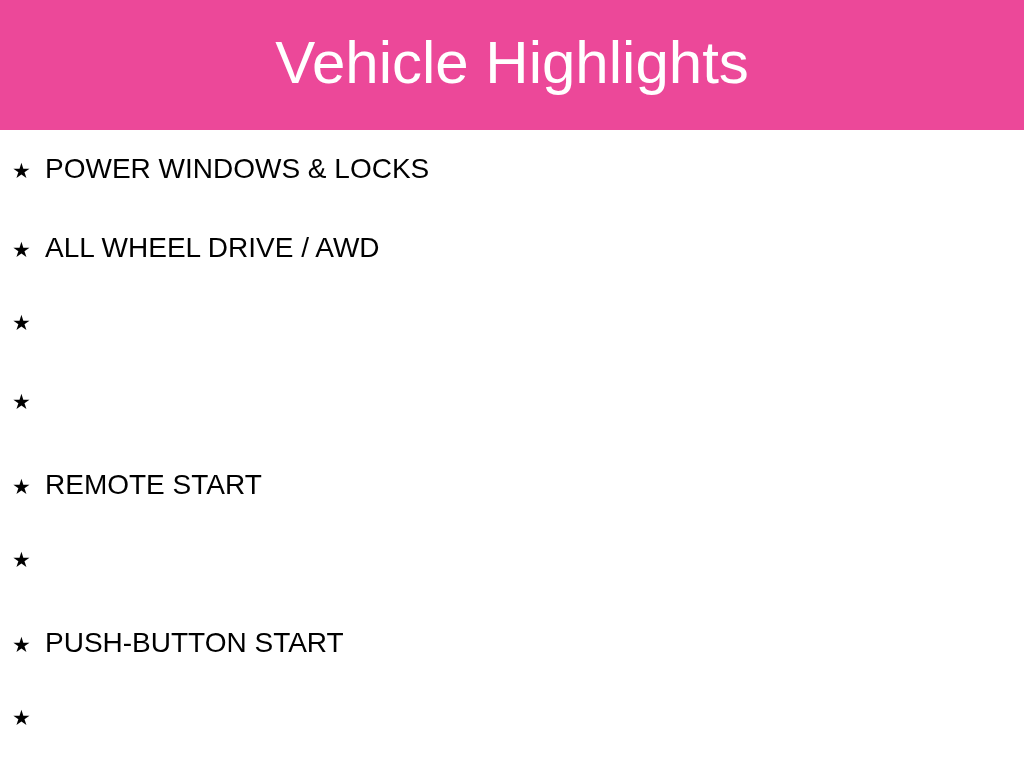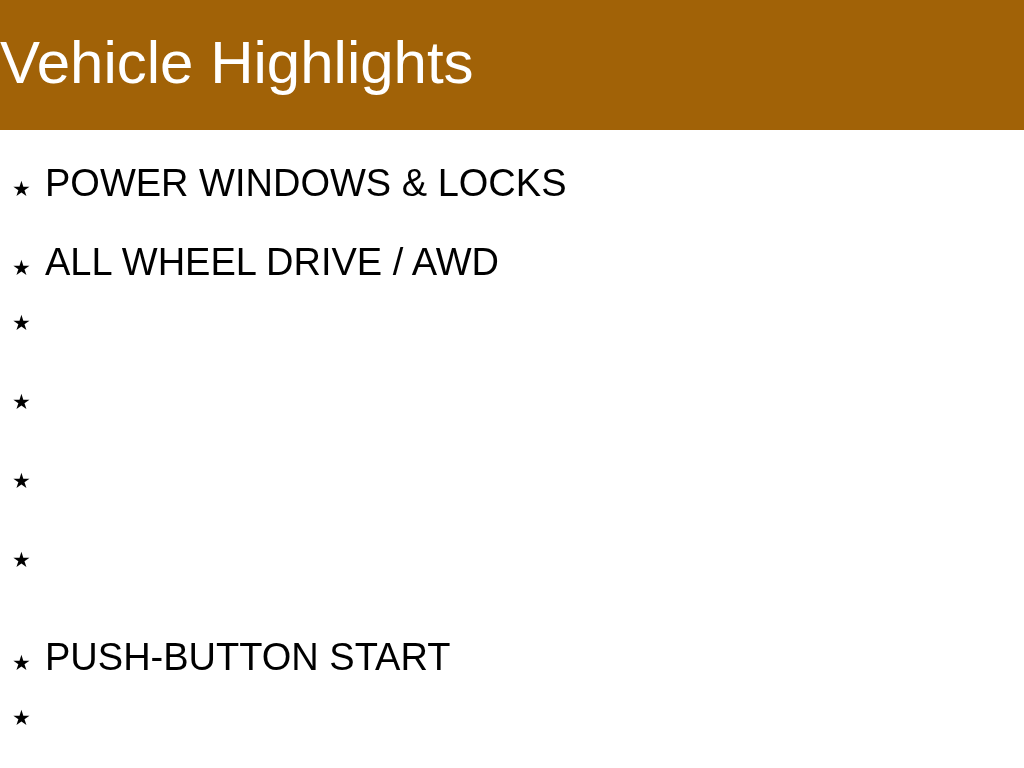--- a/index.html
+++ b/index.html
@@ -21,25 +21,25 @@
     height: 768px;
     background: #ffffff;
     display: flex;
     flex-direction: column;
   }
 
   
   #header-band {
     width: 100%;
     height: 130px;
-    background: #a16207;
+    background: #ec4899;
     box-sizing: border-box;
     display: flex;
     align-items: center;
-    justify-content: flex-start;
+    justify-content: center;
     flex: 0 0 130px;
   }
 
   #slide-title {
     color: #ffffff;
     font-family: "Liberation Sans", sans-serif;
     font-size: 60px;
     font-weight: 400;
     line-height: 1;
     letter-spacing: 0px;
@@ -73,25 +73,24 @@
     color: #000000;
     font-family: "DejaVu Sans", sans-serif;
     font-size: 21px;
     line-height: 1;
     text-align: left;
   }
 
   .highlight-label {
     color: #000000;
     font-family: "Liberation Sans", sans-serif;
-    font-size: 38px;
+    font-size: 28px;
     font-weight: 400;
     line-height: 1;
     white-space: nowrap;
-    margin-top: 9px;
   }
 </style>
 </head>
 <body>
 
 <div id="slide">
 
   <div id="header-band">
     <h1 id="slide-title">Vehicle Highlights</h1>
   </div>
@@ -111,20 +110,21 @@
     <li class="highlight-item">
       <span class="bullet-star">★</span>
     </li>
 
     <li class="highlight-item">
       <span class="bullet-star">★</span>
     </li>
 
     <li class="highlight-item">
       <span class="bullet-star">★</span>
+      <span class="highlight-label">REMOTE START</span>
     </li>
 
     <li class="highlight-item">
       <span class="bullet-star">★</span>
     </li>
 
     <li class="highlight-item">
       <span class="bullet-star">★</span>
       <span class="highlight-label">PUSH-BUTTON START</span>
     </li>

